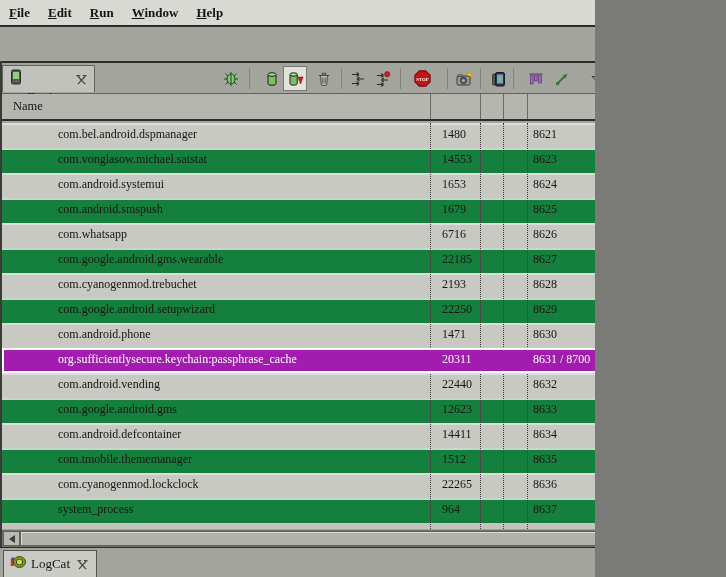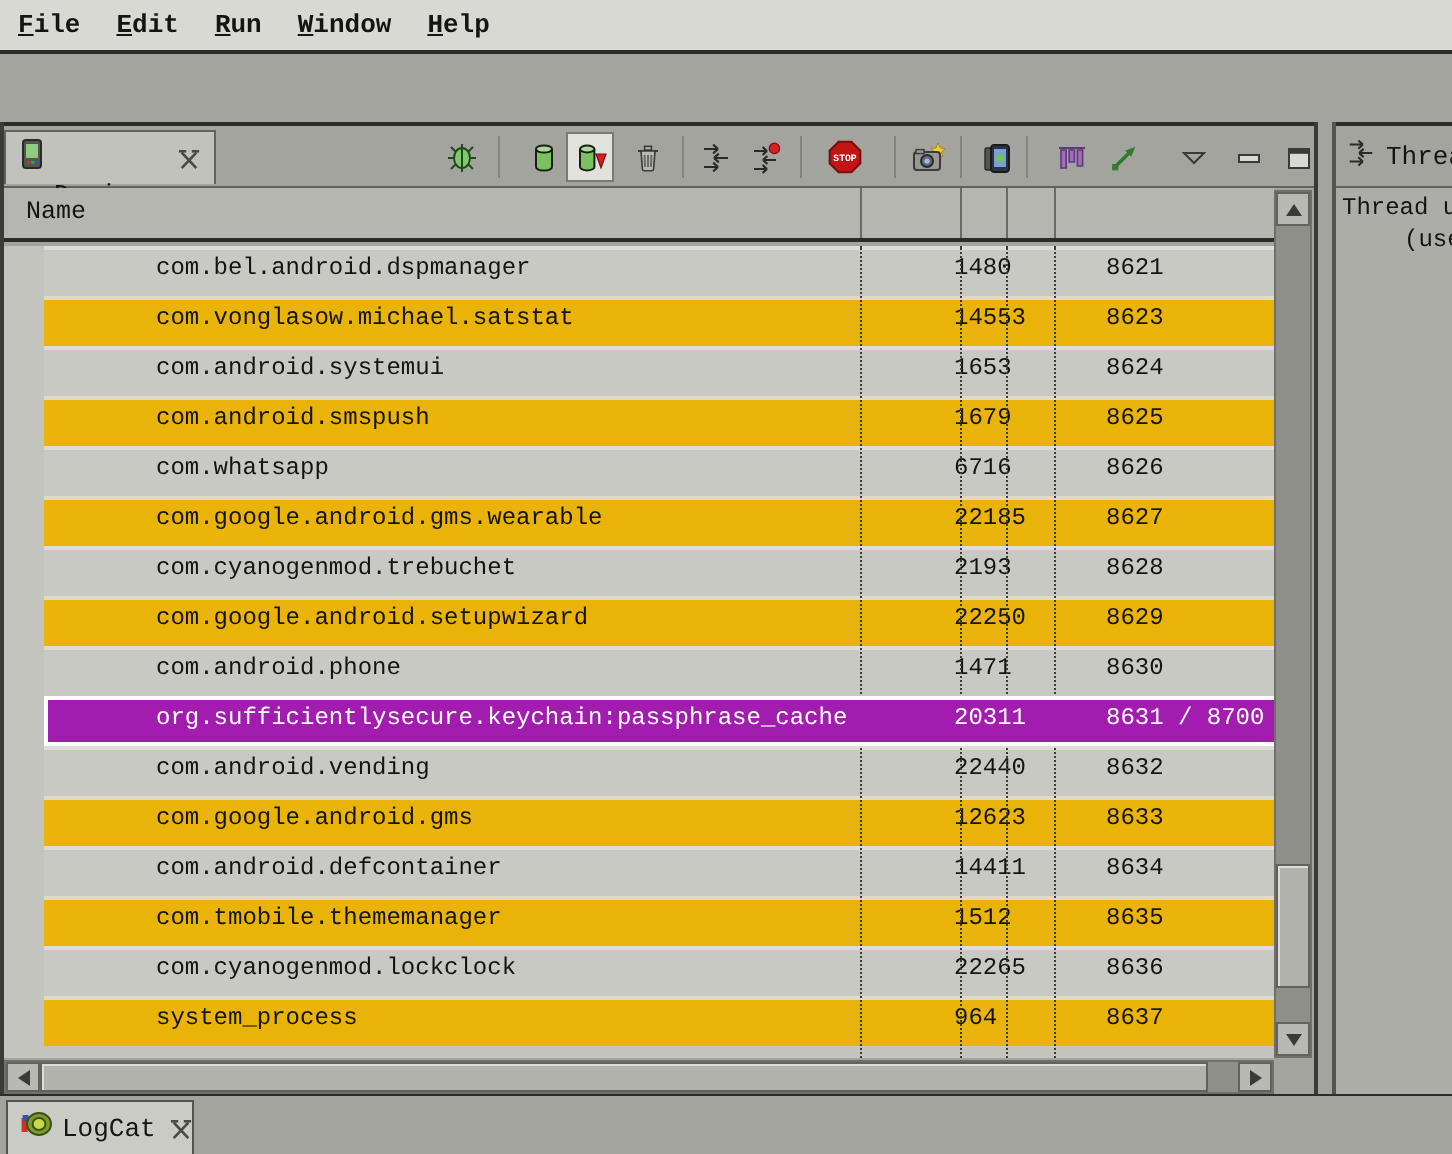--- a/index.html
+++ b/index.html
@@ -1,19 +1,19 @@
 <!DOCTYPE html>
 <html><head>
 <meta charset="utf-8">
 <style>
   html,body{margin:0;padding:0;background:#7a7a76;}
   .window{
-    position:relative;width:726px;height:577px;overflow:hidden;
+    position:relative;width:595px;height:577px;overflow:hidden;
     background:#a4a49f;
-    font-family:Liberation Mono, monospace;
+    font-family:Liberation Serif, serif;
     color:#141412;
     -webkit-font-smoothing:antialiased;
   }
   
   .menubar{position:absolute;left:0;top:0;width:726px;height:25px;background:#d9d9d4;
            border-bottom:2px solid #2b2b27;display:flex;align-items:center;}
   .menu-item{display:inline-block;font-size:13px;font-weight:bold;padding:2px 9px;cursor:default;}
   .menu-item::first-letter{text-decoration:underline;}
   
   .topstrip{position:absolute;left:0;top:27px;width:726px;height:34px;background:#a4a49f;
@@ -30,27 +30,27 @@
   .vtoolbar{position:absolute;left:205px;top:2px;height:27px;right:0;}
   .tbtn{position:absolute;top:1px;width:24px;height:25px;display:flex;align-items:center;justify-content:center;}
   .tbtn.pressed{background:#e2e2dd;border:1px solid #7a7a74;box-sizing:border-box;}
   .tsep{position:absolute;top:3px;width:1px;height:21px;background:#83837e;}
   
   .thead{position:absolute;left:2px;top:94px;width:635px;height:27px;background:#b6b6b1;
          border-bottom:2px solid #2b2b27;box-sizing:border-box;}
   .thead .hlabel{position:absolute;left:11px;top:5px;font-size:12.5px;}
   .hline{position:absolute;top:0;width:1px;height:25px;background:#6b6b66;}
   .tbody{position:absolute;left:2px;top:123px;width:635px;height:406px;background:#c4c4bf;overflow:hidden;}
-  .trow{position:absolute;left:0;width:635px;height:25px;box-shadow:inset 0 2px 0 rgba(222,222,218,.9);margin-left:20px;}
+  .trow{position:absolute;left:0;width:635px;height:25px;box-shadow:inset 0 2px 0 rgba(222,222,218,.9);}
   .trow.light{background:#c9c9c4;}
-  .trow.dark{background:#eab308;}
+  .trow.dark{background:#15803d;}
   .trow.selected{background:#a21caf;color:#ffffff;box-shadow:inset 0 0 0 2px #ffffff;z-index:3;}
   .cell{position:absolute;top:4px;font-size:12px;white-space:nowrap;}
   .cell.name{left:56px;}
-  .cell.pid{left:455px;}
+  .cell.pid{left:440px;}
   .cell.port{left:531px;}
   .dotcol{position:absolute;top:0;width:0;height:406px;border-left:1px dotted #3a3a36;z-index:2;}
   
   .vscroll{position:absolute;left:637px;top:95px;width:19px;height:434px;background:#8f8f8a;
            border:1px solid #70706b;box-sizing:border-box;}
   .sbtn{position:absolute;left:0;width:17px;height:17px;background:#b9b9b4;border:1px solid #62625c;
         box-sizing:border-box;display:flex;align-items:center;justify-content:center;}
   .vthumb{position:absolute;left:0;top:336px;width:17px;height:62px;background:#b2b2ad;
           border:1px solid #62625c;box-sizing:border-box;box-shadow:inset 1px 1px 0 #dcdcd8;}
   .hscroll{position:absolute;left:2px;top:530px;width:635px;height:17px;background:#8f8f8a;

